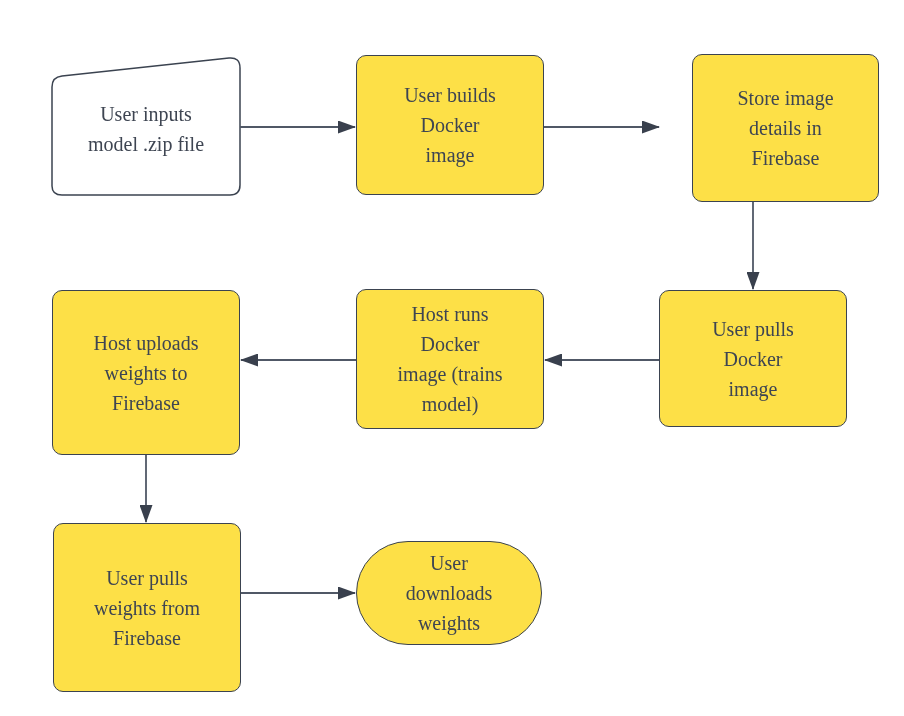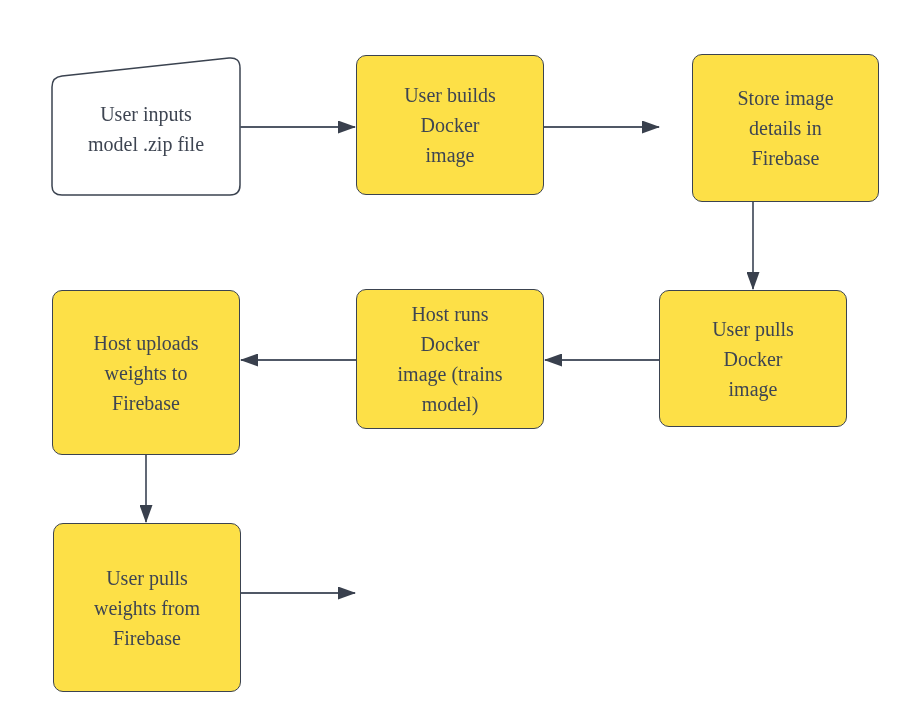--- a/index.html
+++ b/index.html
@@ -118,14 +118,19 @@
 weights to
 Firebase</div>
   </div>
 
   <div class="node n-pullw">
     <div class="node-label">User pulls
 weights from
 Firebase</div>
   </div>
 
+  <div class="node n-done">
+    <div class="node-label">User
+downloads
+weights</div>
+  </div>
 
 </div>
 
 </body></html>

